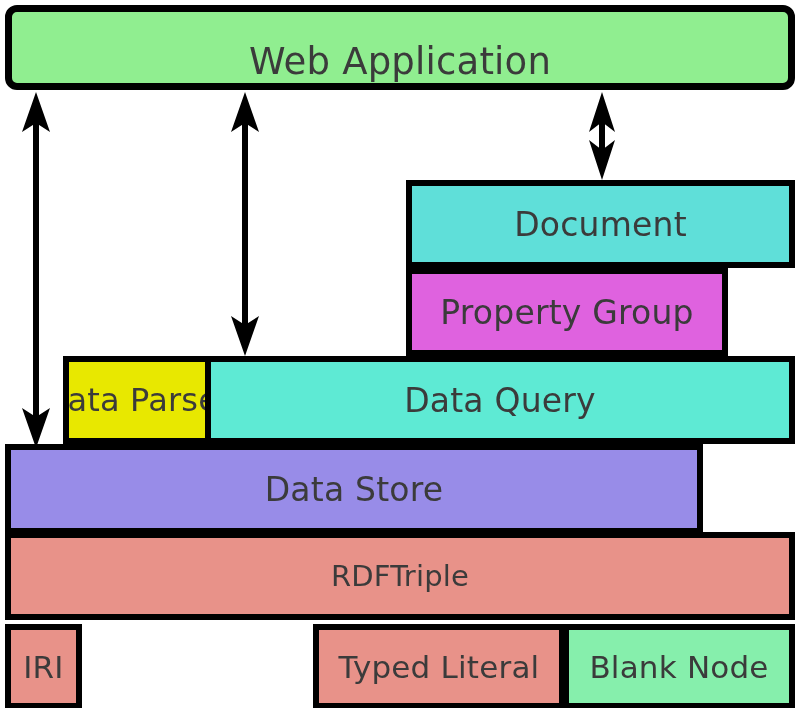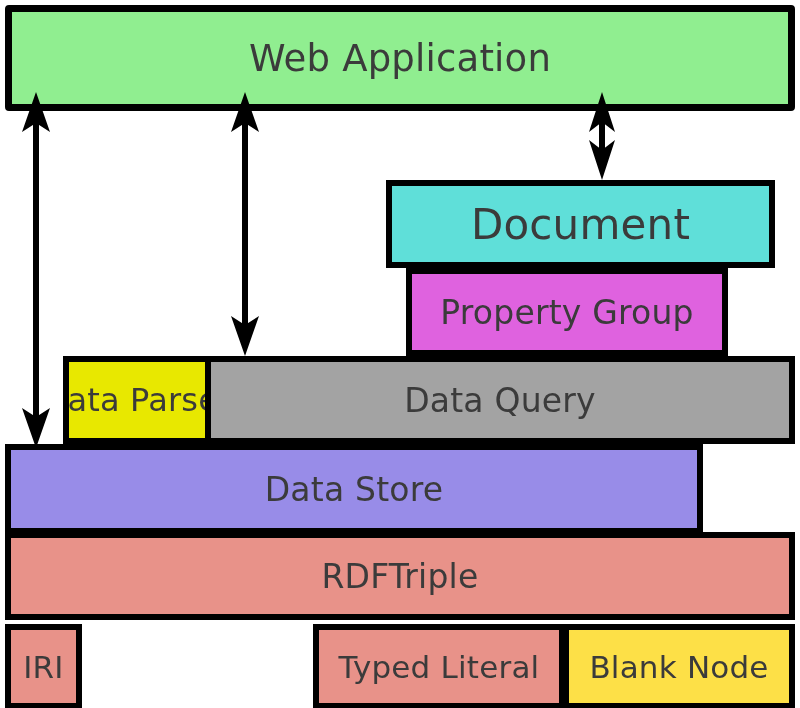--- a/index.html
+++ b/index.html
@@ -30,32 +30,33 @@
     font-weight: 400;
     letter-spacing: 0.2px;
     white-space: nowrap;
     overflow: hidden;
   }
   
   .box--app {
     left: 5px;
     top: 5px;
     width: 790px;
-    height: 106px;
-    border-radius: 4px;
+    height: 85px;
+    border-radius: 12px;
     border-width: 7px;
     font-size: 37px;
+    align-items: flex-end;
   }
   
   .box--document {
-    left: 386px;
+    left: 406px;
     top: 180px;
     width: 389px;
     height: 88px;
-    font-size: 42px;
+    font-size: 33px;
   }
   .box--propertygroup {
     left: 406px;
     top: 268px;
     width: 322px;
     height: 88px;
     font-size: 33px;
   }
   .box--dataparser {
     left: 63px;
@@ -76,21 +77,21 @@
     top: 444px;
     width: 698px;
     height: 90px;
     font-size: 33px;
   }
   .box--rdftriple {
     left: 5px;
     top: 532px;
     width: 790px;
     height: 88px;
-    font-size: 33px;
+    font-size: 29px;
     text-align: center;
   }
   
   .box--leaf {
     top: 624px;
     height: 85px;
     font-size: 31px;
   }
   .leaf-0 { left: 5px;   width: 77px; }
   .leaf-1 { left: 80px;  width: 235px; }
@@ -142,35 +143,35 @@
   </div>
 
   <div class="box box--propertygroup" style="background: rgb(223, 98, 223);">
     <span>Property Group</span>
   </div>
 
   <div class="box box--dataparser" style="background: rgb(232, 232, 0);">
     <span>Data Parser</span>
   </div>
 
-  <div class="box box--dataquery" style="background: #a3a3a3; align-items: center;">
+  <div class="box box--dataquery" style="background: #5eead4; align-items: center;">
     <span>Data Query</span>
   </div>
 
   <div class="box box--datastore" style="background: rgb(152, 140, 232);">
     <span>Data Store</span>
   </div>
 
   <div class="box box--rdftriple" style="background: rgb(232, 146, 137);">
     <span>RDFTriple</span>
   </div>
 
   <div class="box box--leaf leaf-0" style="background: rgb(232, 146, 137);">
     <span>IRI</span>
   </div>
   <div class="box box--leaf leaf-2" style="background: rgb(232, 146, 137); align-items: center;">
     <span>Typed Literal</span>
   </div>
-  <div class="box box--leaf leaf-3" style="background: #fde047;">
+  <div class="box box--leaf leaf-3" style="background: #86efac;">
     <span>Blank Node</span>
   </div>
 
 </div>
 
 </body></html>

